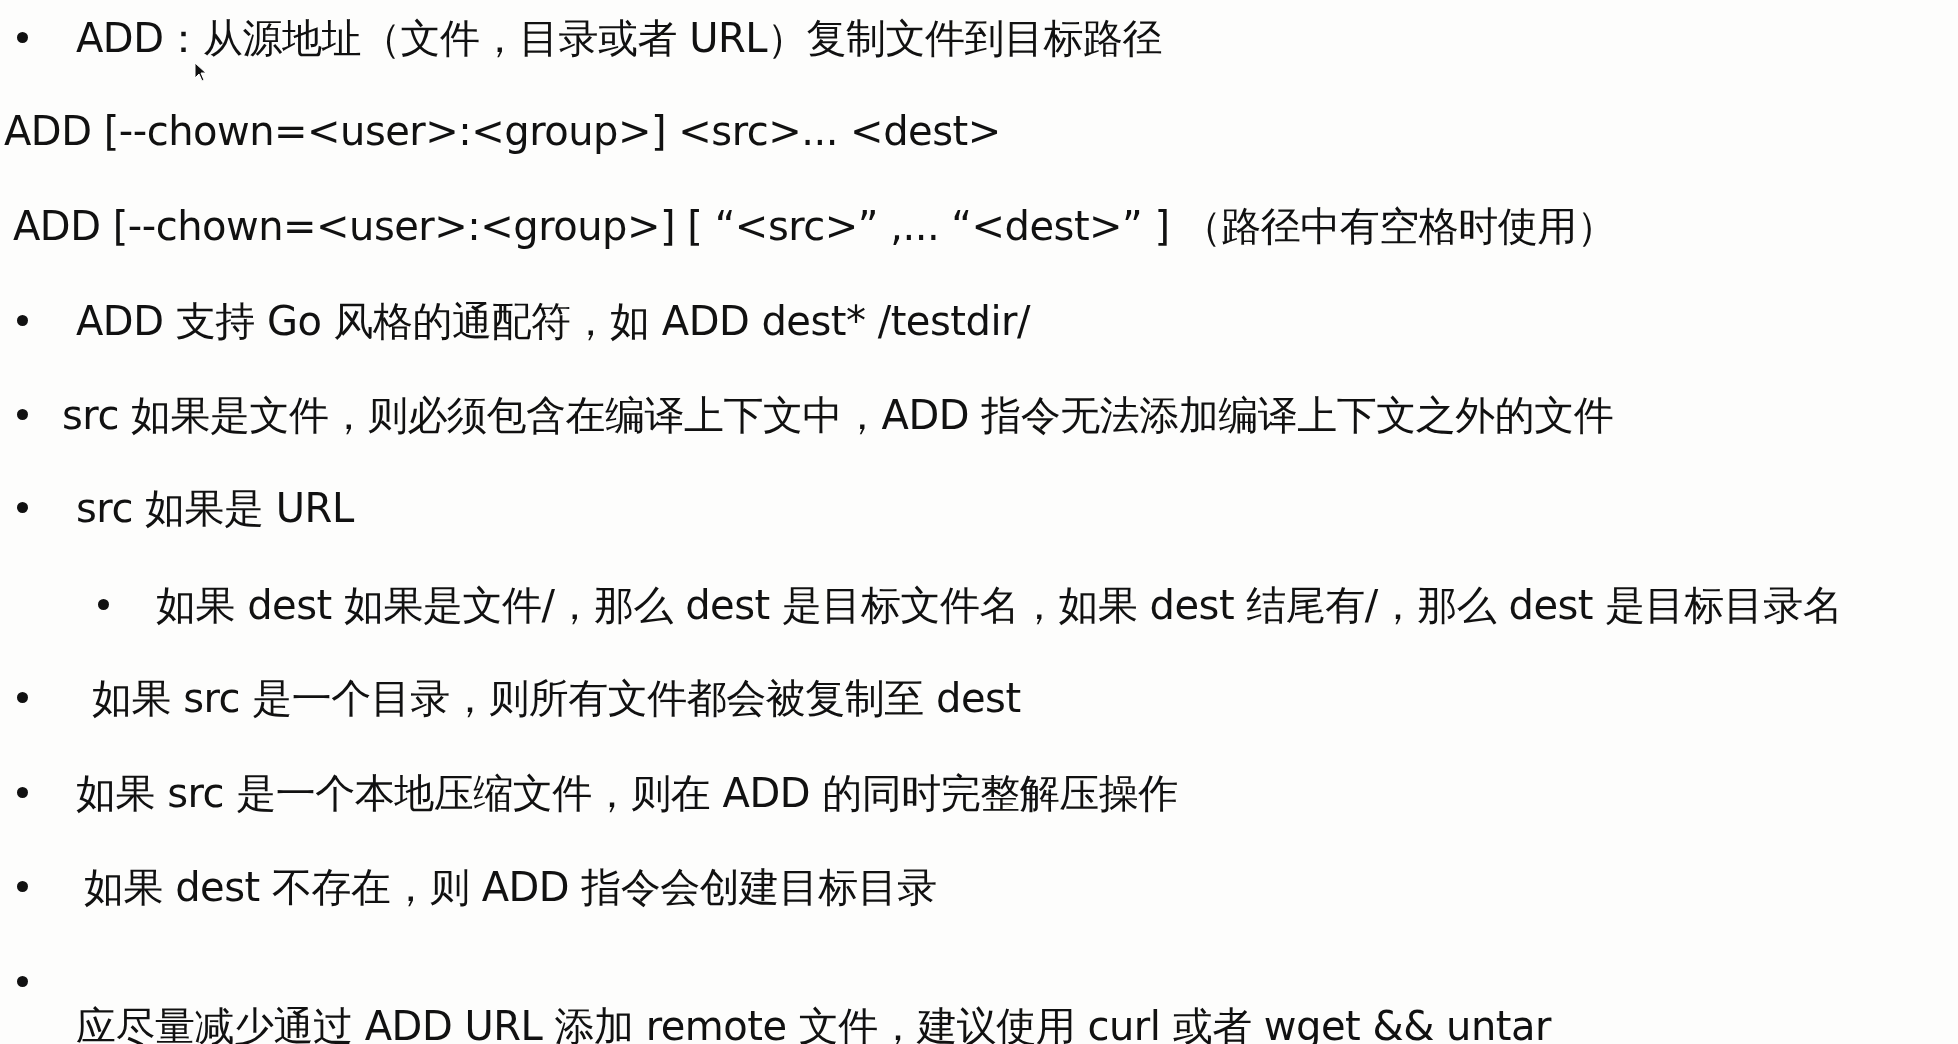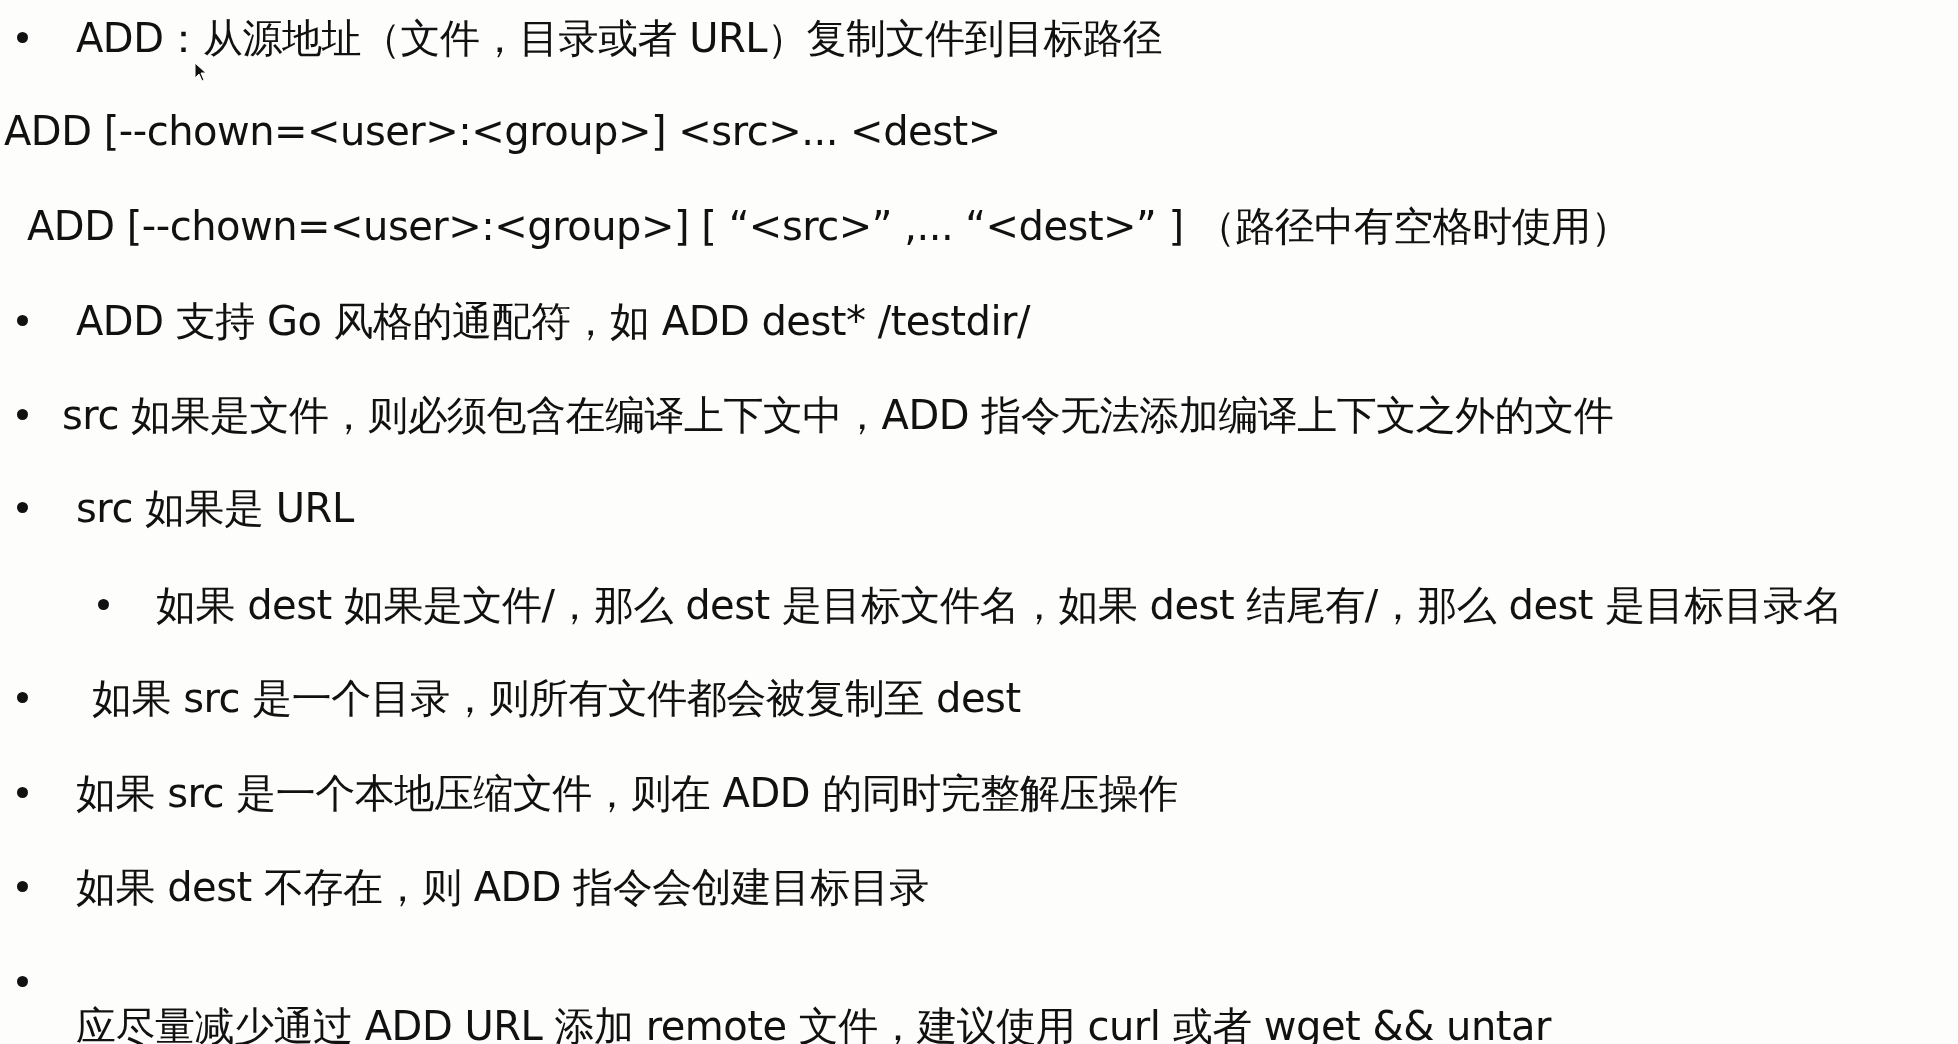--- a/index.html
+++ b/index.html
@@ -58,21 +58,21 @@
   <div class="line" style="top:8px;">
     <span class="bullet" style="left:17px;"></span>
     <span class="text" style="left:76px;">ADD：从源地址（文件，目录或者 URL）复制文件到目标路径</span>
   </div>
 
   <div class="line" style="top:101px;">
     <span class="text" style="left:4px;">ADD [--chown=&lt;user&gt;:&lt;group&gt;] &lt;src&gt;... &lt;dest&gt;</span>
   </div>
 
   <div class="line" style="top:196px;">
-    <span class="text" style="left:27px;text-align:right;">ADD [--chown=&lt;user&gt;:&lt;group&gt;] [ “&lt;src&gt;” ,... “&lt;dest&gt;” ] （路径中有空格时使用）</span>
+    <span class="text" style="left:13px;text-align:right;">ADD [--chown=&lt;user&gt;:&lt;group&gt;] [ “&lt;src&gt;” ,... “&lt;dest&gt;” ] （路径中有空格时使用）</span>
   </div>
 
   <div class="line" style="top:291px;">
     <span class="bullet" style="left:17px;"></span>
     <span class="text" style="left:76px;">ADD 支持 Go 风格的通配符，如 ADD dest* /testdir/</span>
   </div>
 
   <div class="line" style="top:385px;">
     <span class="bullet" style="left:17px;"></span>
     <span class="text" style="left:62px;">src 如果是文件，则必须包含在编译上下文中，ADD 指令无法添加编译上下文之外的文件</span>
@@ -93,21 +93,21 @@
     <span class="text" style="left:92px;">如果 src 是一个目录，则所有文件都会被复制至 dest</span>
   </div>
 
   <div class="line" style="top:763px;">
     <span class="bullet" style="left:17px;"></span>
     <span class="text" style="left:76px;">如果 src 是一个本地压缩文件，则在 ADD 的同时完整解压操作</span>
   </div>
 
   <div class="line" style="top:857px;">
     <span class="bullet" style="left:17px;"></span>
-    <span class="text" style="left:76px;">如果 dest 不存在，则 ADD 指令会创建目标目录</span>
+    <span class="text" style="left:84px;">如果 dest 不存在，则 ADD 指令会创建目标目录</span>
   </div>
 
   <div class="line" style="top:952px;">
     <span class="bullet" style="left:17px;"></span>
     <span class="text" style="left:76px;margin-top:44px;">应尽量减少通过 ADD URL 添加 remote 文件，建议使用 curl 或者 wget &amp;&amp; untar</span>
   </div>
 
   <svg class="cursor" viewBox="0 0 14 20">
     <path d="M1 1 L1 16 L5 12 L8 19 L10 18 L7 11 L12 11 Z" fill="#111111" stroke="#ffffff" stroke-width="1"></path>
   </svg>

